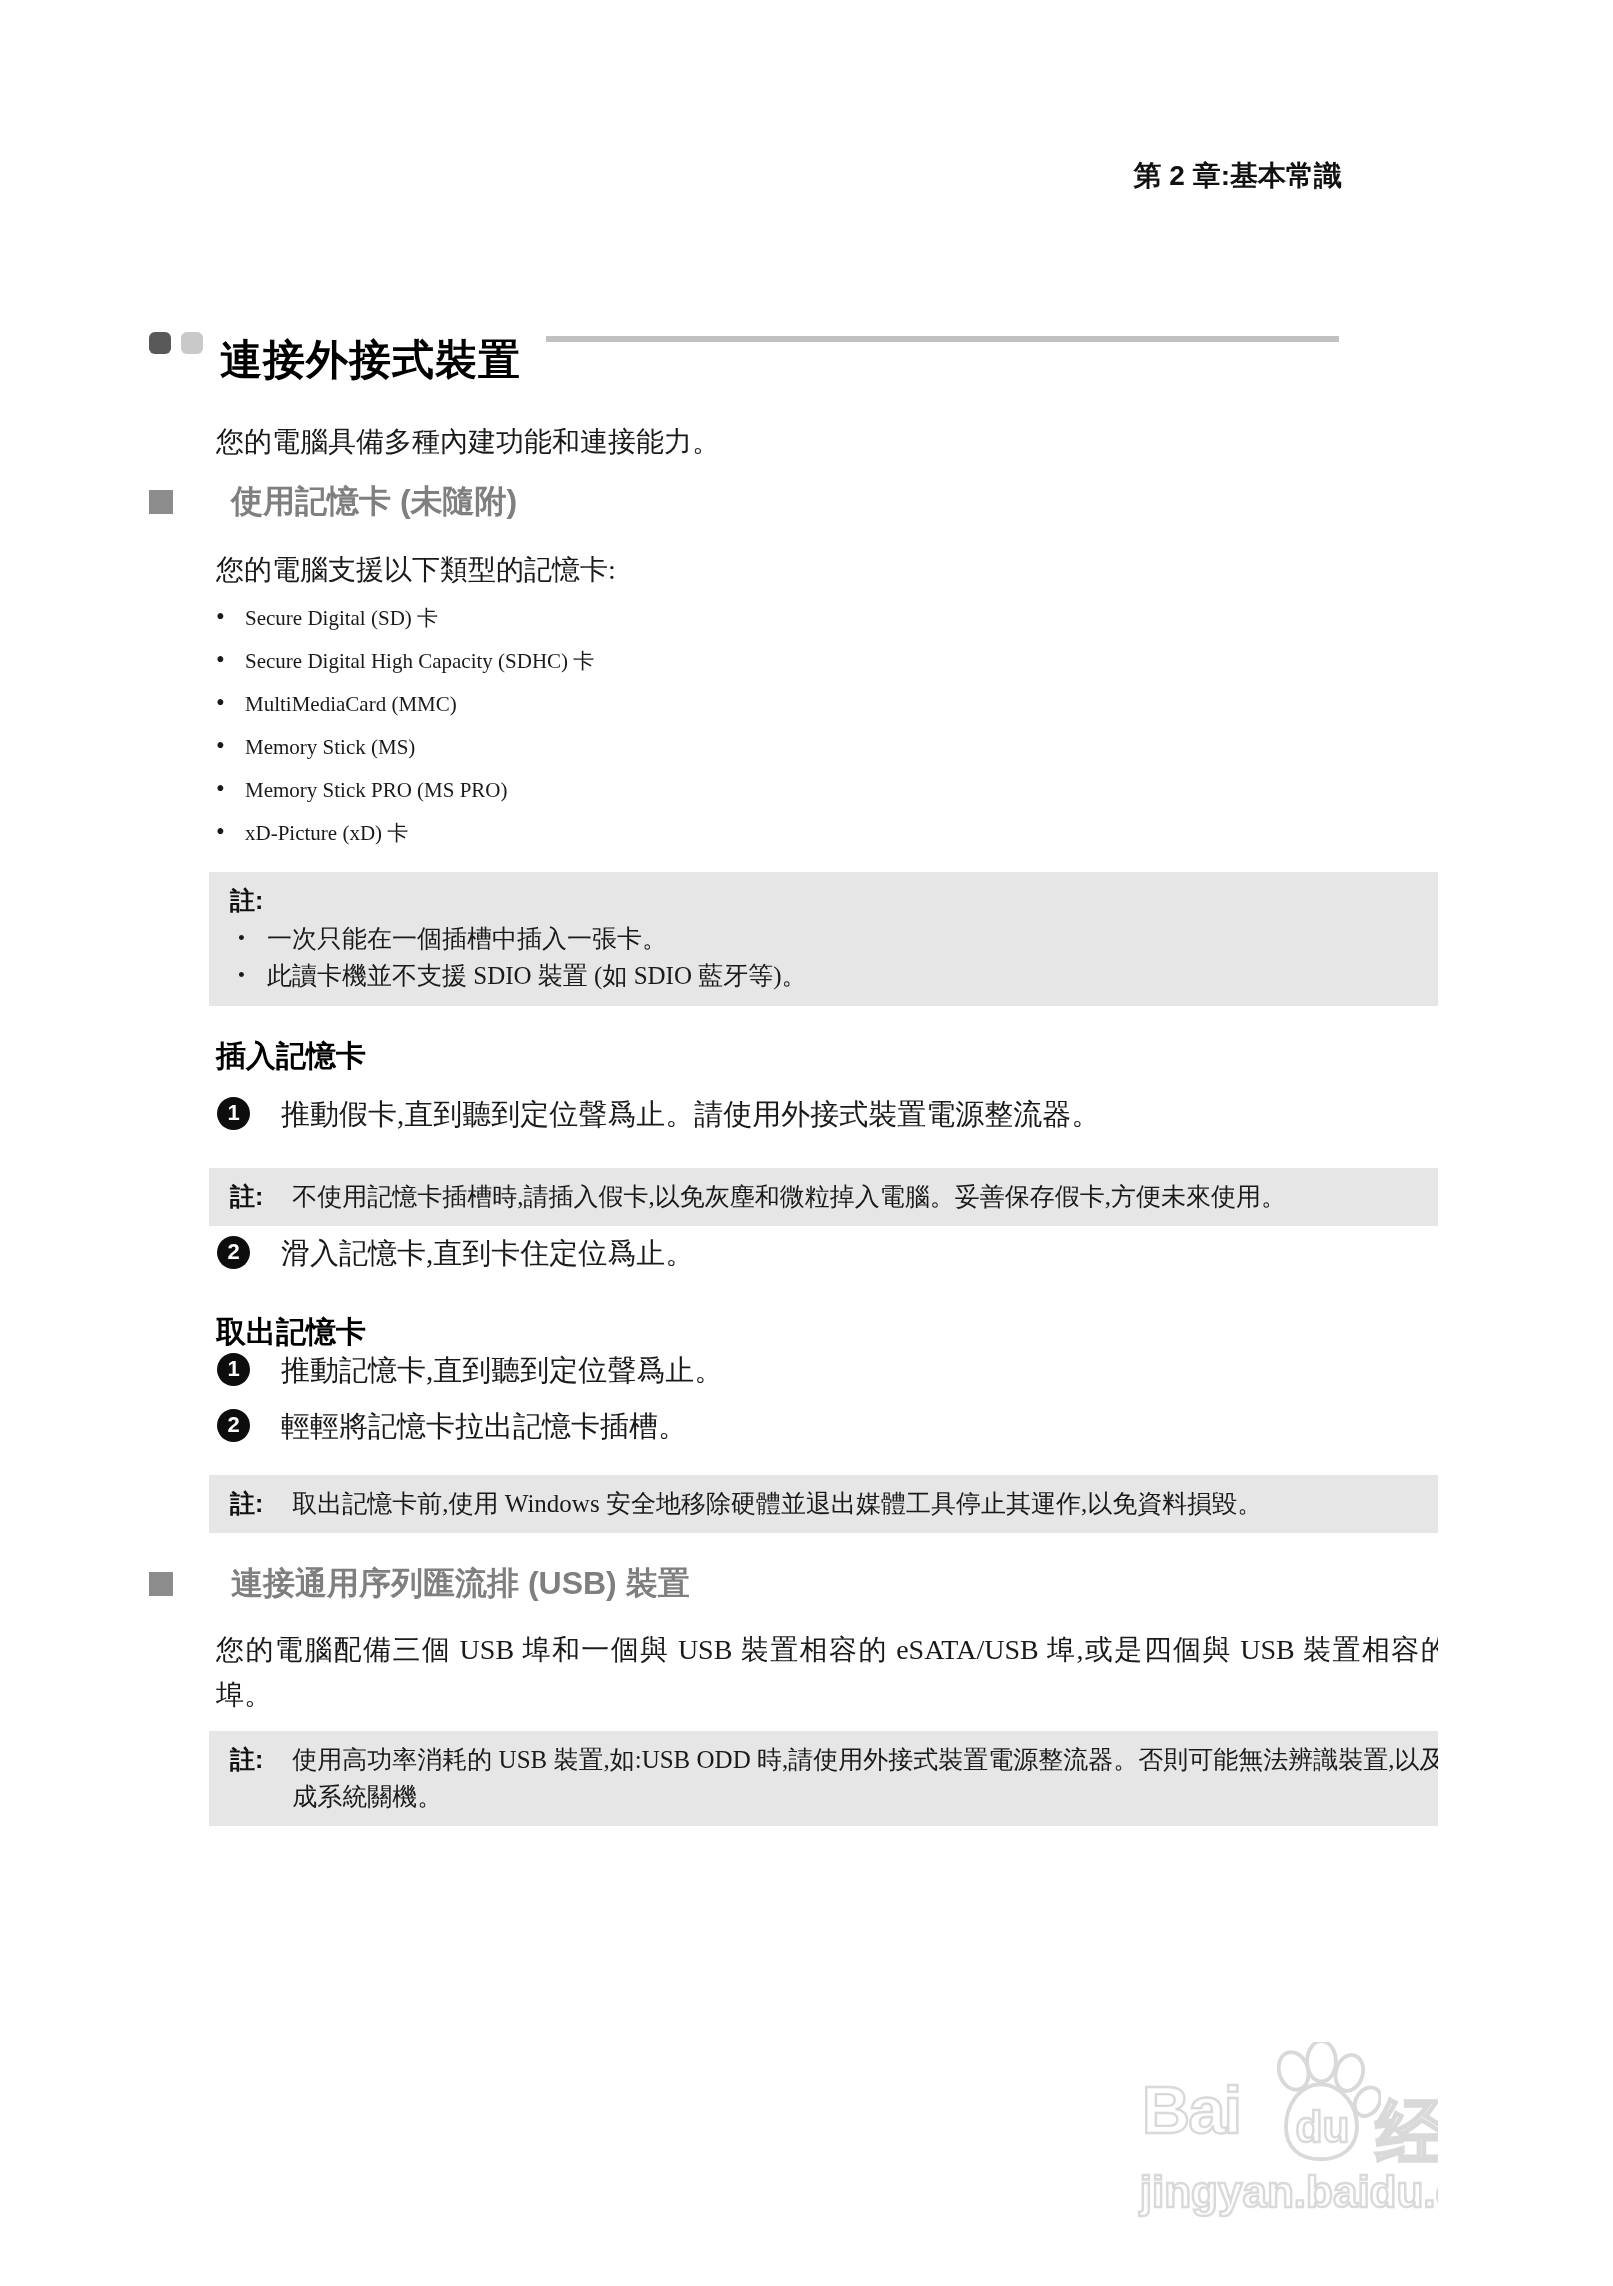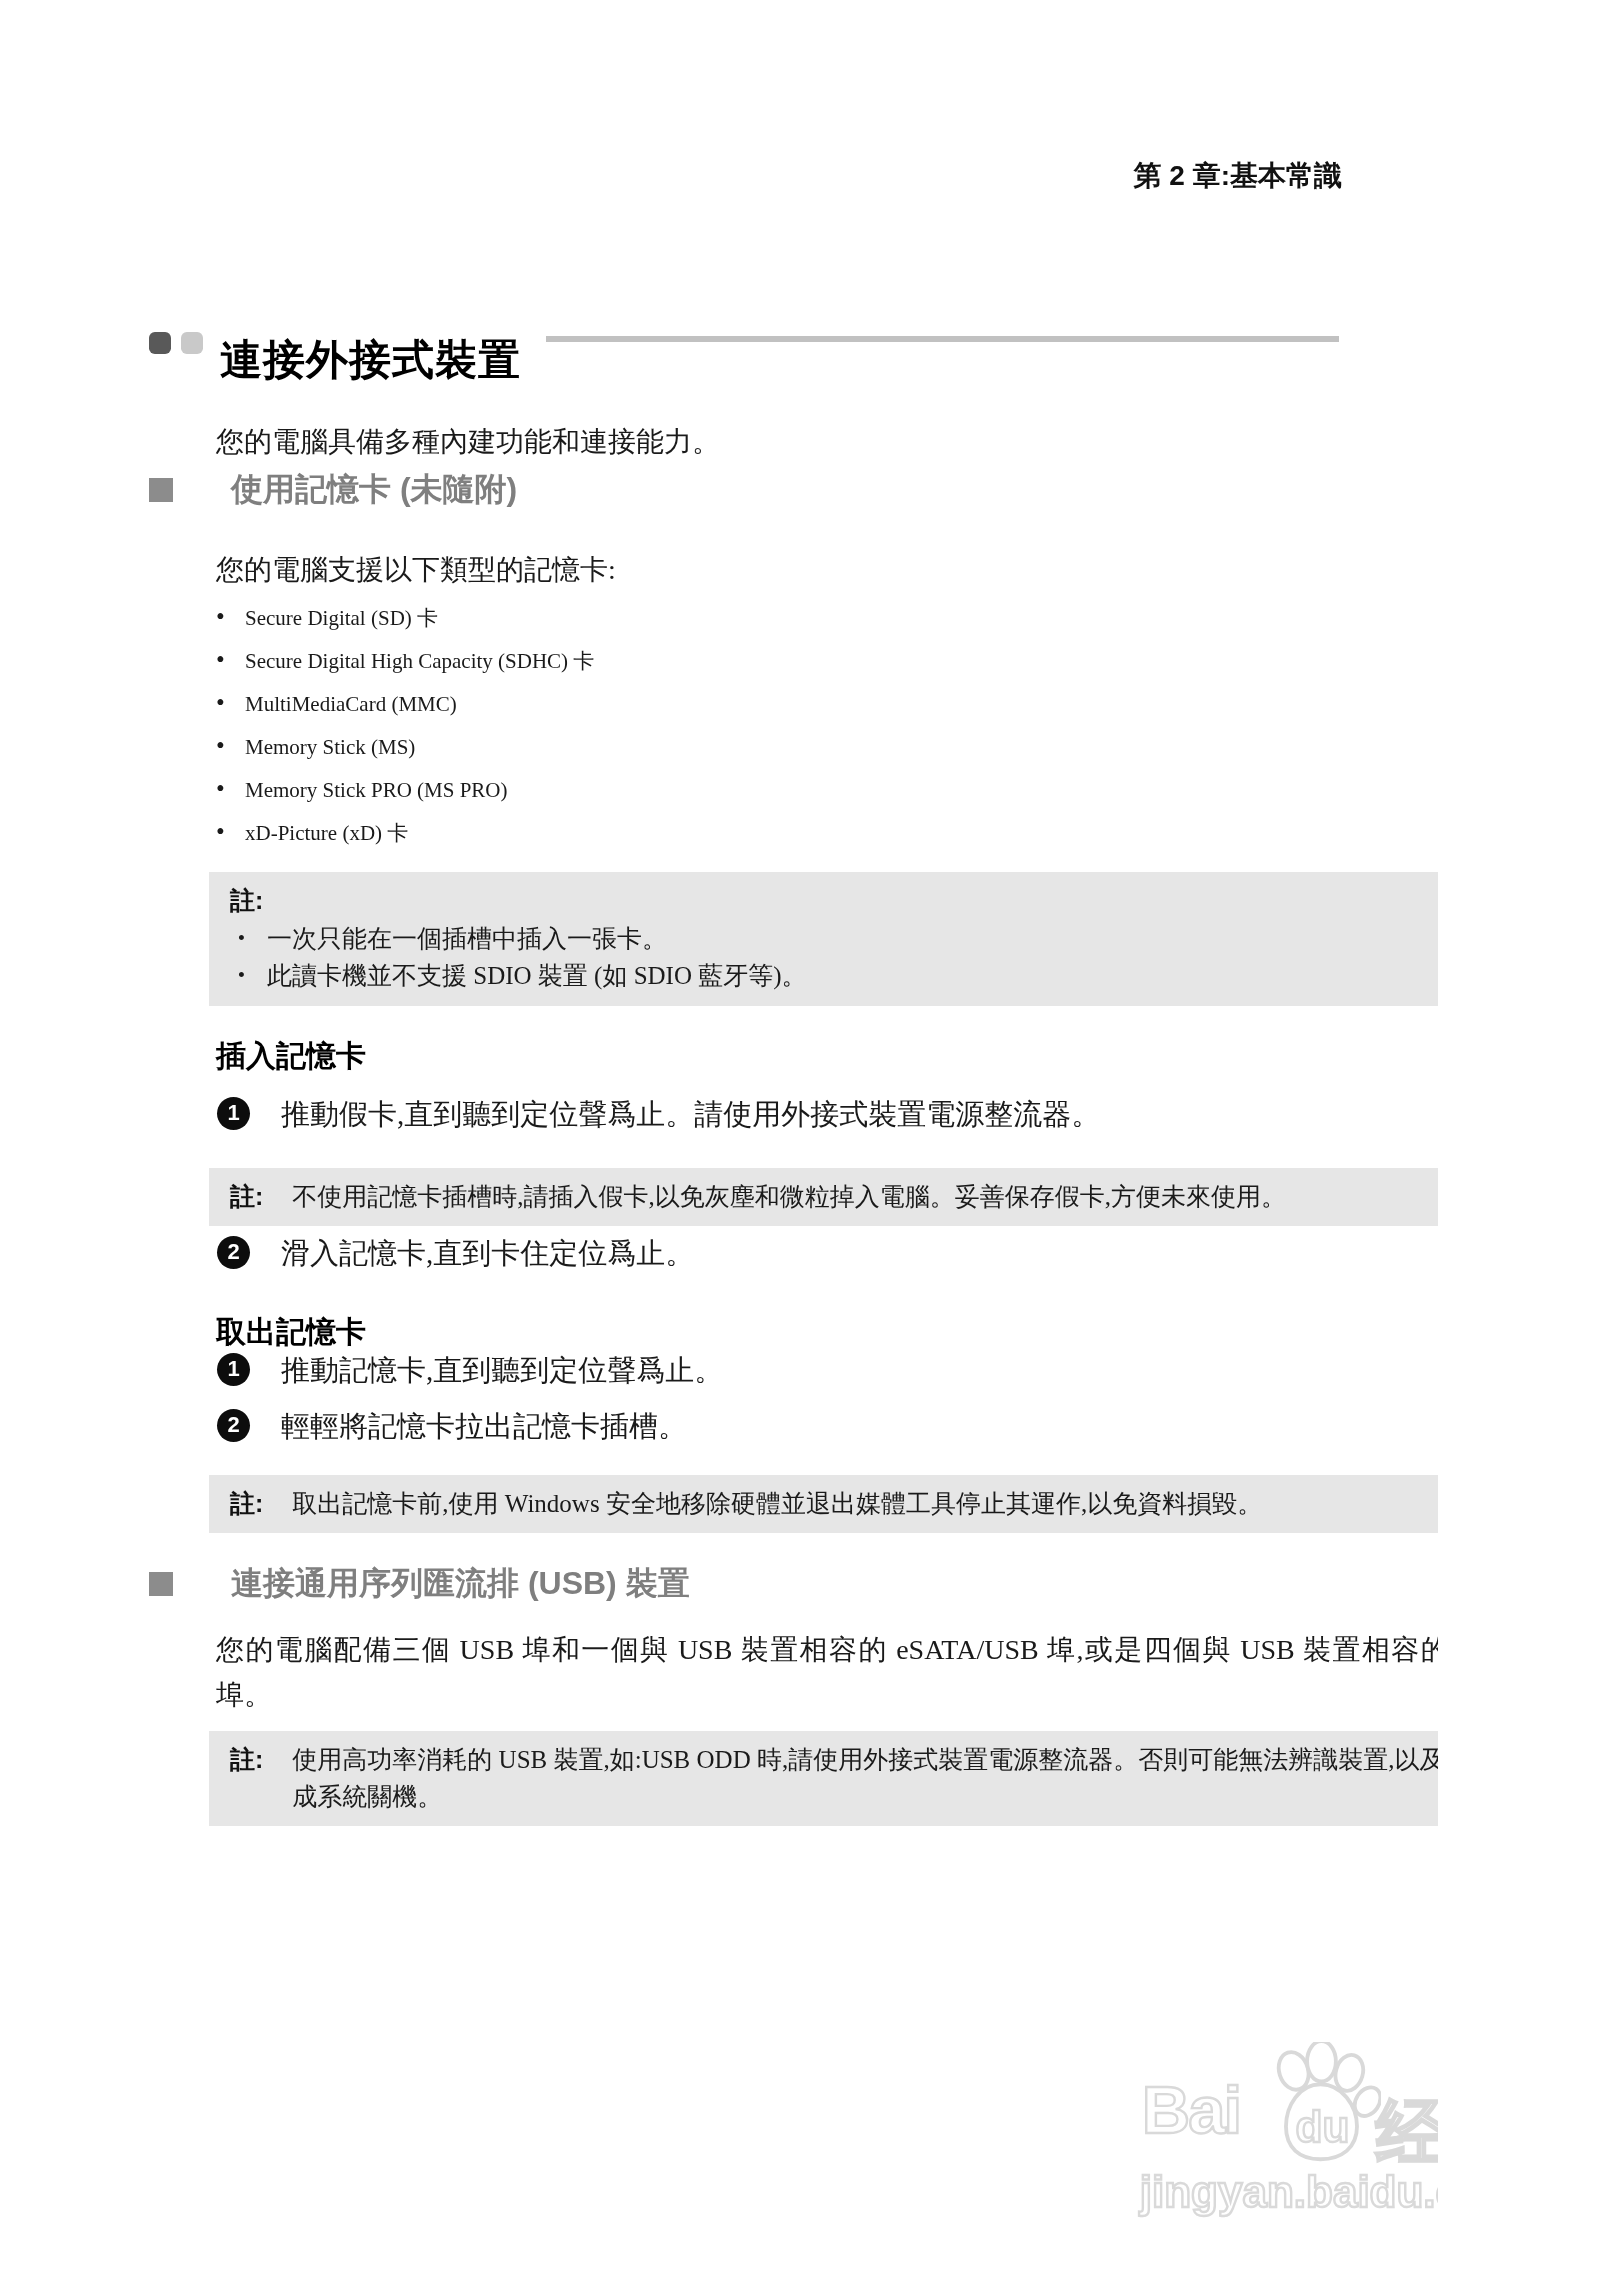--- a/index.html
+++ b/index.html
@@ -77,21 +77,21 @@
 
   <div class="title-row">
     <span class="sq dark"></span>
     <span class="sq light"></span>
     <h1 class="section-title">連接外接式裝置</h1>
     <div class="title-rule"></div>
   </div>
 
   <div class="abs body-text" style="top:420px;left:216px;">您的電腦具備多種內建功能和連接能力。</div>
 
-  <div class="sub-row" style="top:468px;justify-content:space-between;">
+  <div class="sub-row" style="top:480px;justify-content:space-between;">
     <span class="sub-sq"></span>
     <h2 class="sub-heading">使用記憶卡 (未隨附)</h2>
   </div>
 
   <div class="abs body-text" style="top:548px;left:216px;">您的電腦支援以下類型的記憶卡:</div>
 
   <ul class="card-list">
     <li>Secure Digital (SD) 卡</li>
     <li>Secure Digital High Capacity (SDHC) 卡</li>
     <li>MultiMediaCard (MMC)</li>

